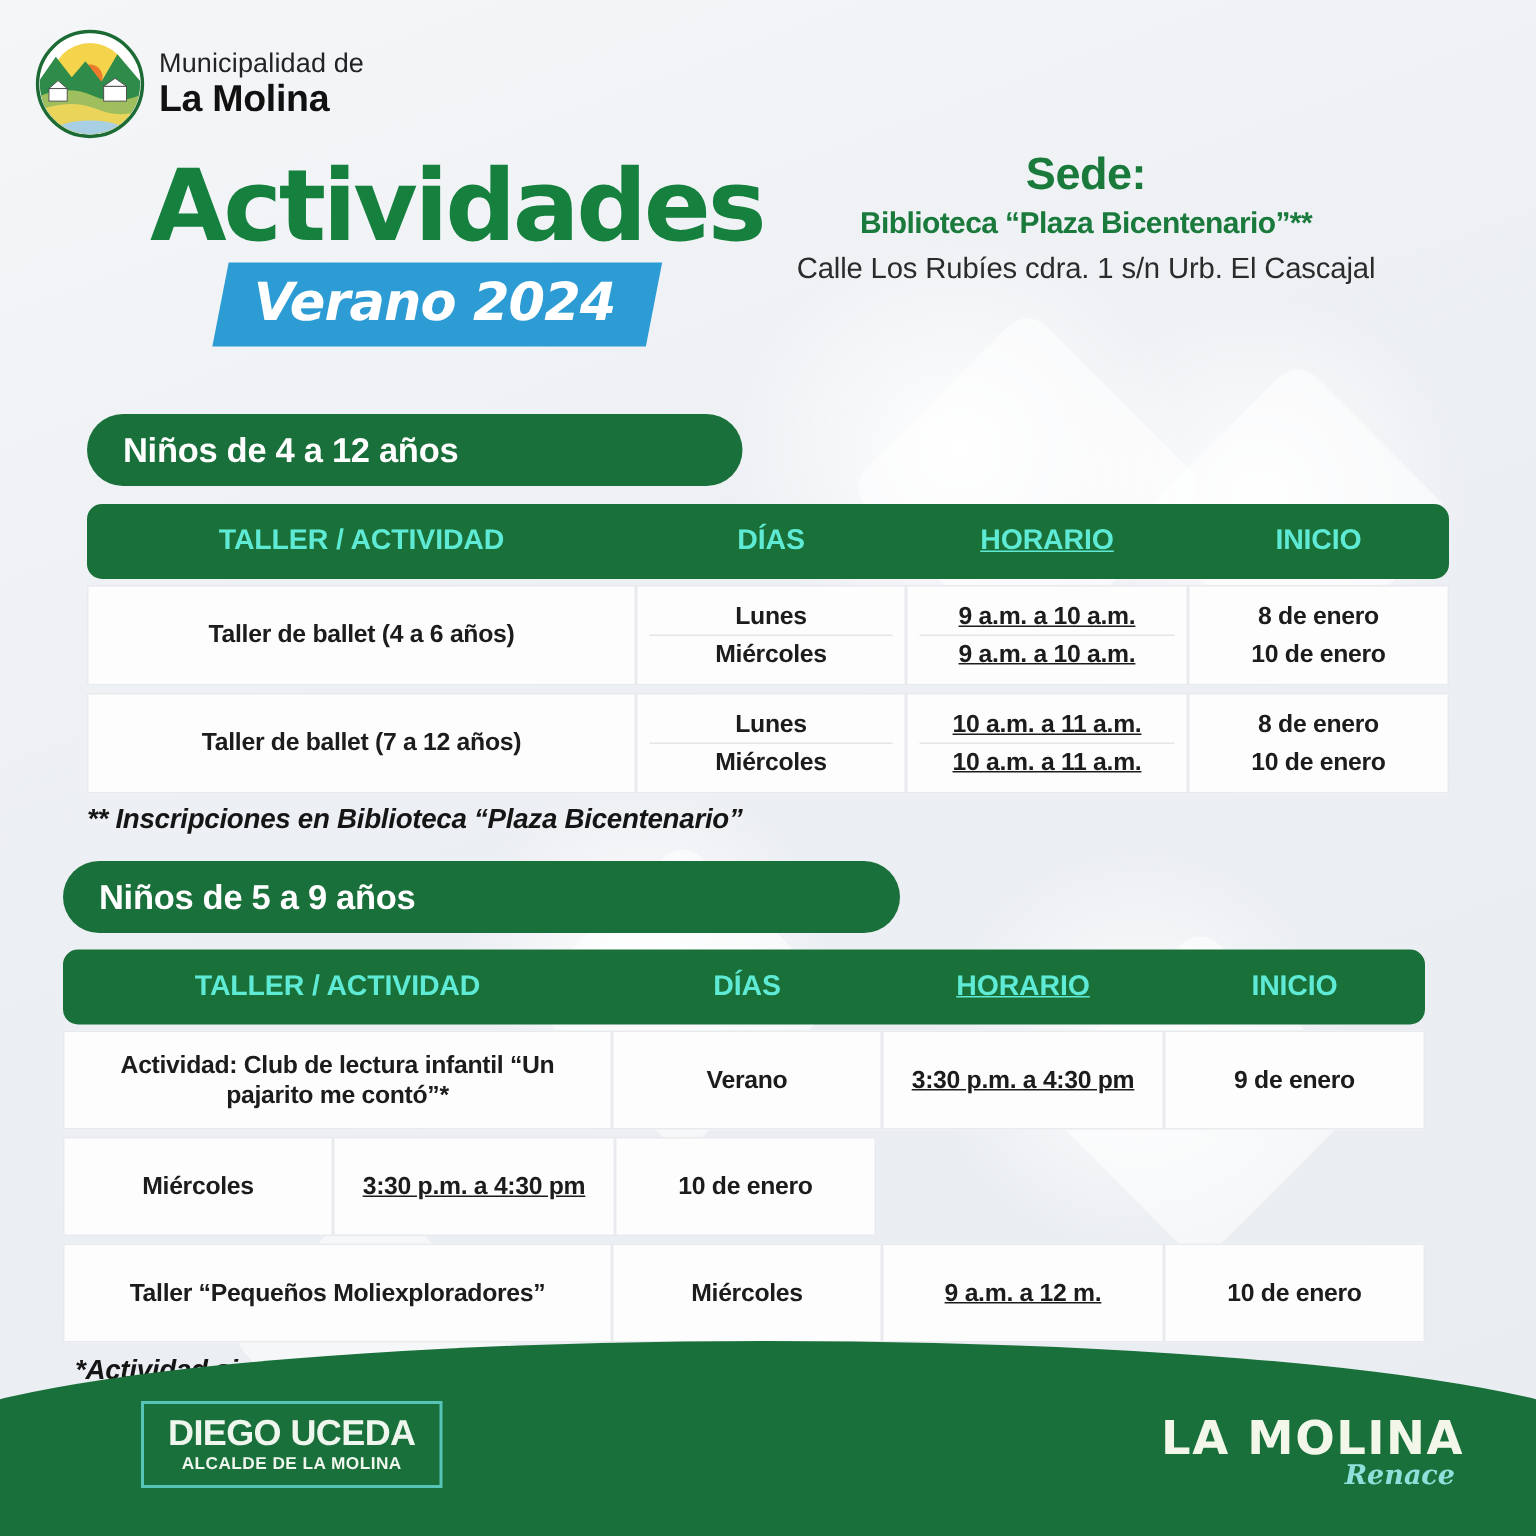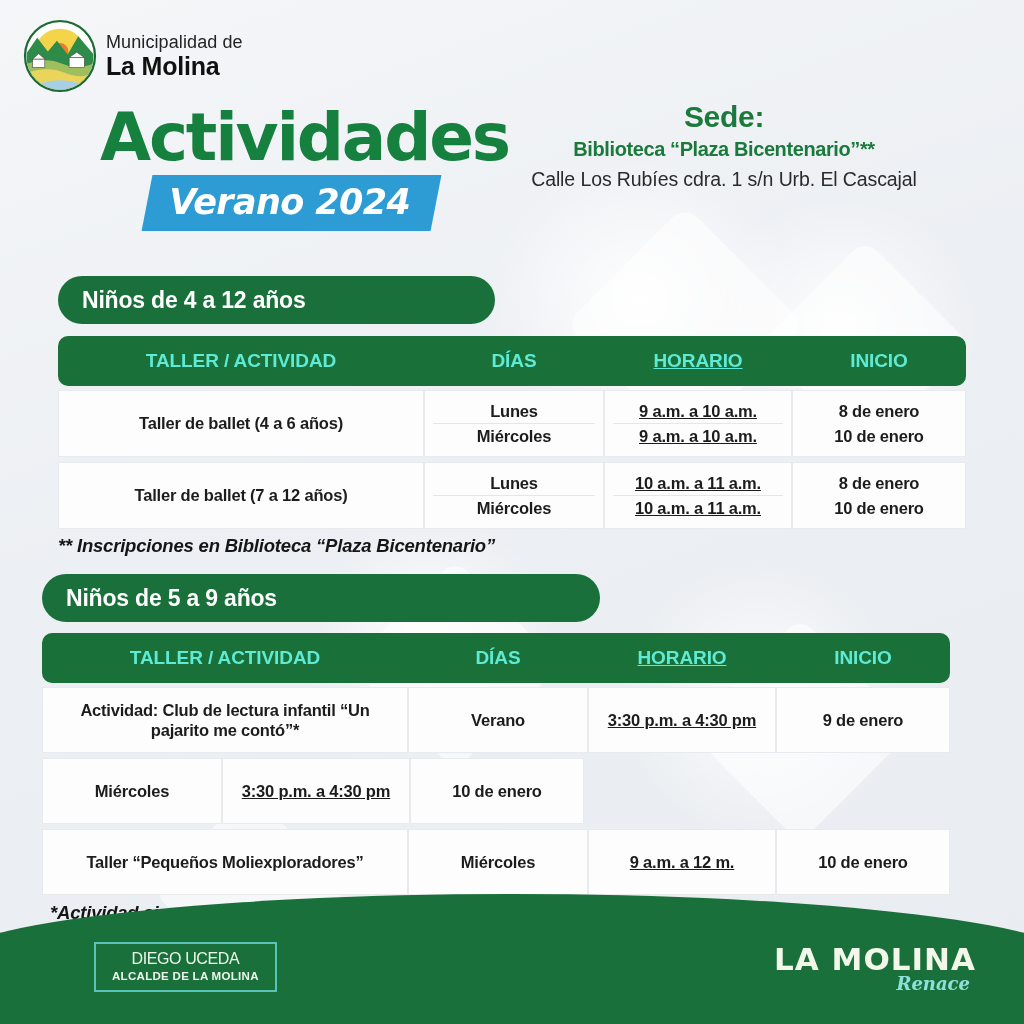--- a/index.html
+++ b/index.html
@@ -212,22 +212,22 @@
     position: absolute;
     left: 94px;
     bottom: 32px;
     border: 2px solid #57C4B8;
     padding: 7px 16px 8px 16px;
     text-align: center;
     line-height: 1.05;
   }
   #mayor-name {
     color: #EFF6EE;
-    font-size: 16px;
-    font-weight: 400;
+    font-size: 24px;
+    font-weight: 700;
     letter-spacing: -0.4px;
   }
   #mayor-role {
     color: #EFF6EE;
     font-size: 11.5px;
     font-weight: 700;
     letter-spacing: 0.3px;
     margin-top: 2px;
   }
   #renace-logo {

